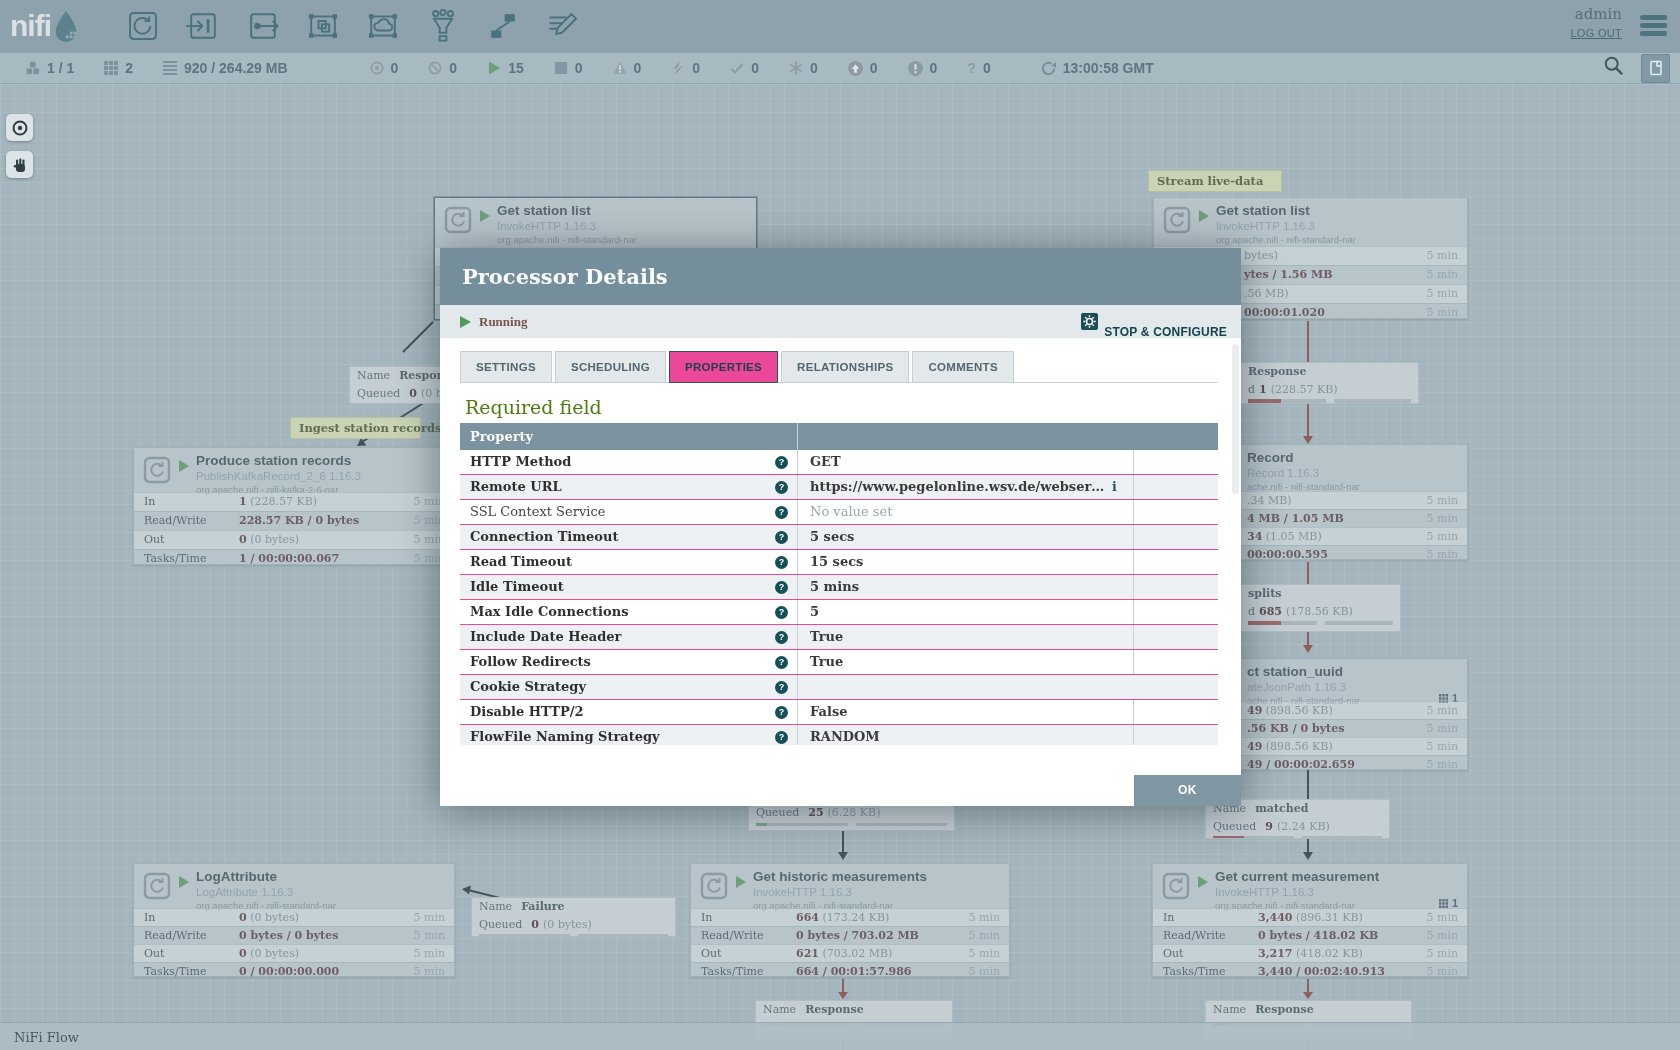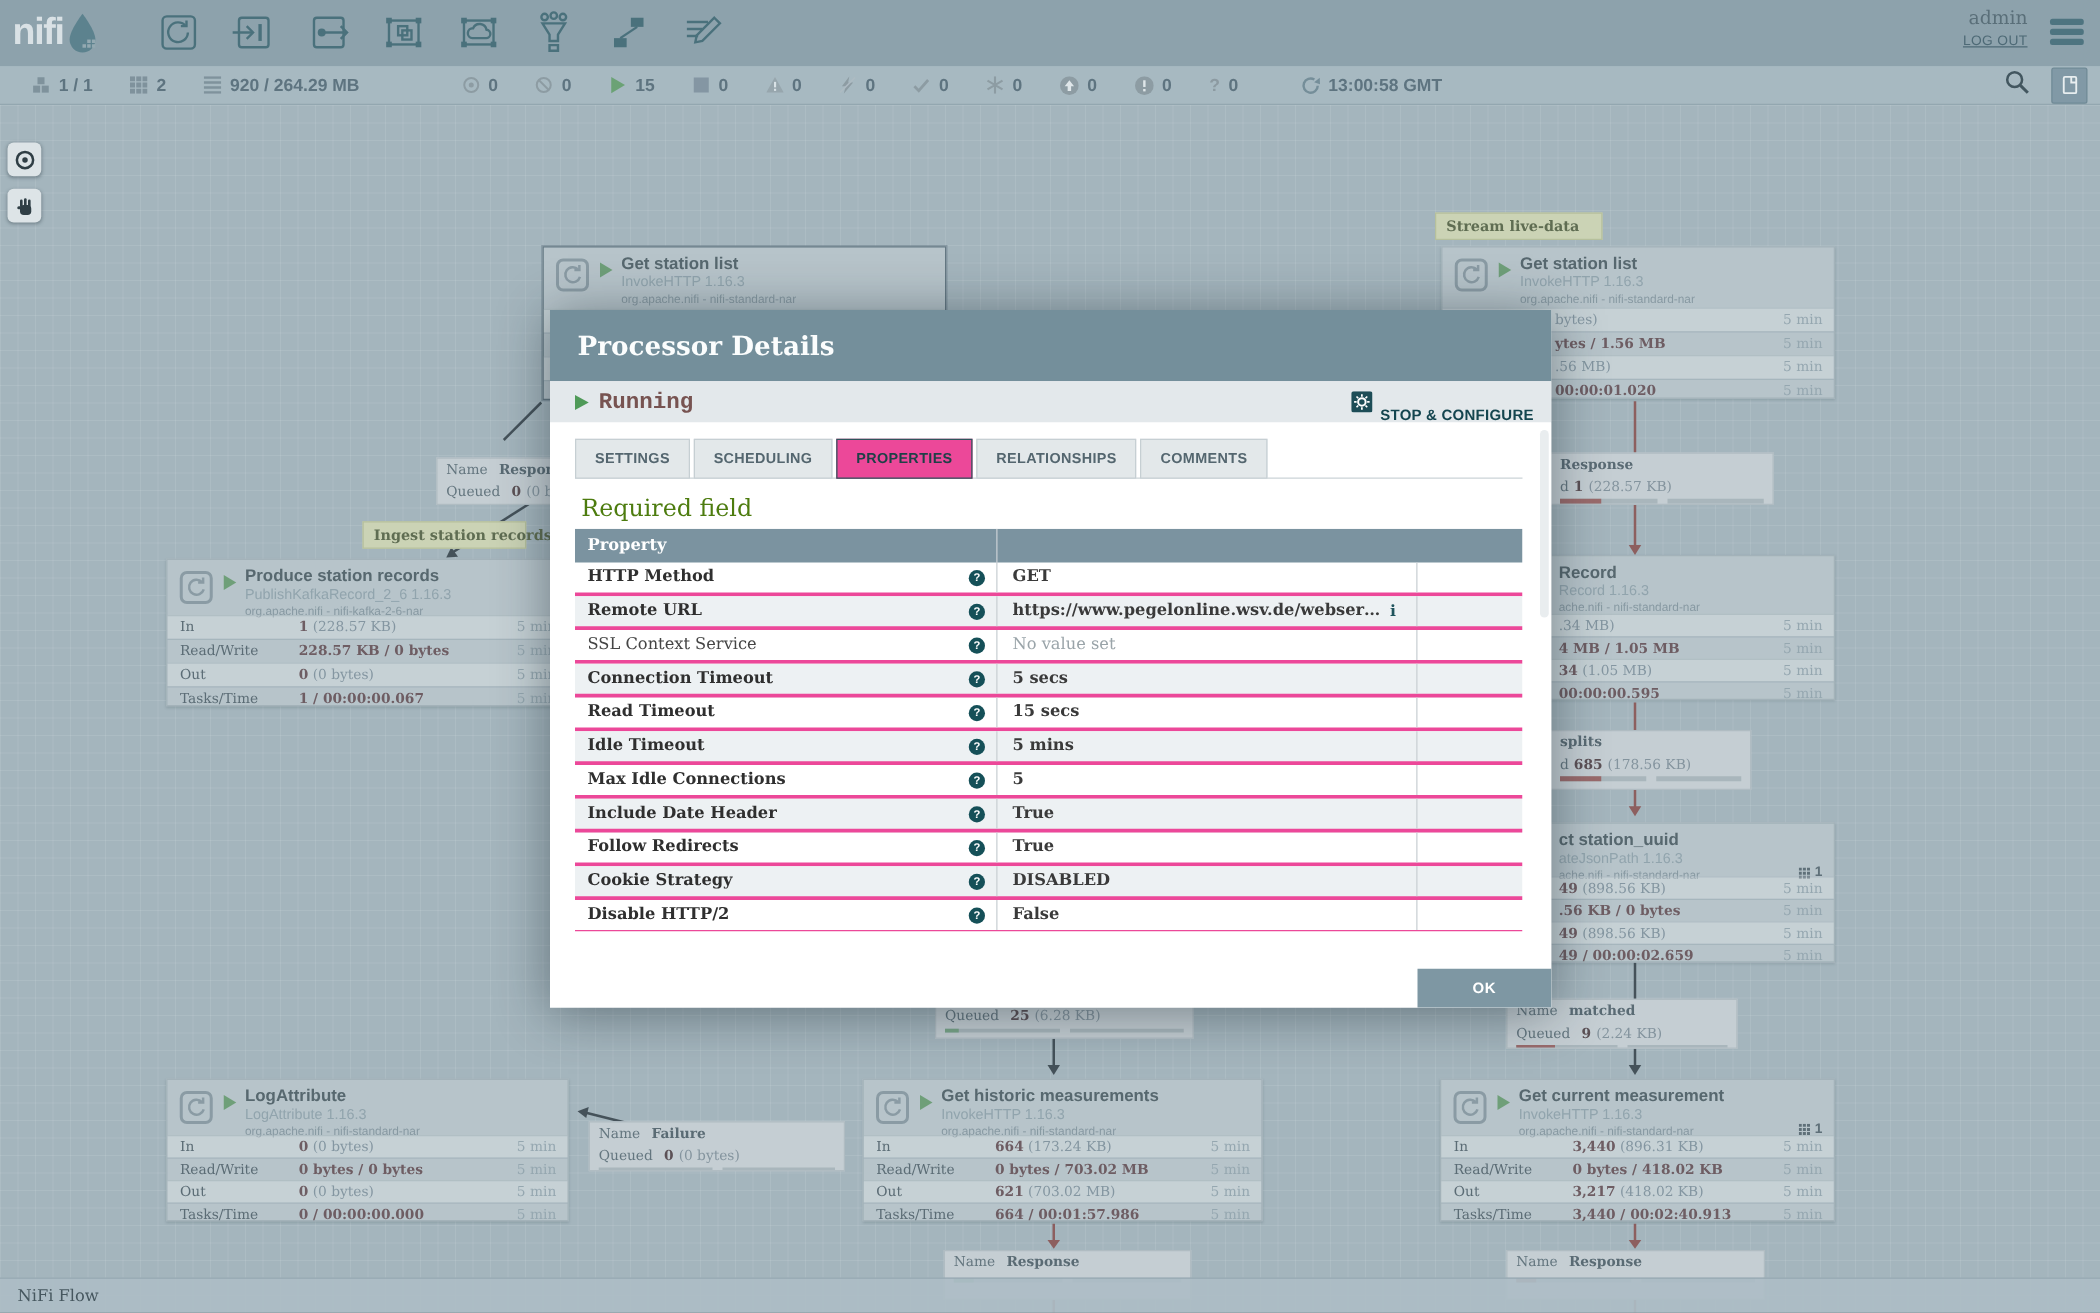--- a/index.html
+++ b/index.html
@@ -79,39 +79,39 @@
             display:flex;align-items:center;}
   #crumbbar span{font-family:"DejaVu Serif",serif;font-size:13px;color:#46575f;margin-left:14px;}
   
   #modal{position:absolute;left:440px;top:248px;width:801px;height:558px;background:#fff;z-index:10;
          box-shadow:0 4px 40px rgba(15,30,40,.45);}
   #m-head{height:57px;background:#748f9b;display:flex;align-items:center;}
   #m-head h2{margin:0 16px 0 22px;font-family:"DejaVu Serif",serif;font-size:21px;color:#fbfdfd;font-weight:bold;}
   #m-status{height:33px;background:#e3e8eb;display:flex;align-items:center;position:relative;}
   .runtri{width:0;height:0;border-left:11px solid #4f9a58;border-top:6.5px solid transparent;
           border-bottom:6.5px solid transparent;margin-left:20px;}
-  #m-status .rtext{font-family:Liberation Mono, monospace;font-weight:bold;font-size:18px;color:#775351;margin-left:8px;}
+  #m-status .rtext{font-family:Liberation Serif, serif;font-weight:bold;font-size:13px;color:#775351;margin-left:8px;}
   #m-action{position:absolute;right:14px;display:flex;align-items:center;gap:6px;cursor:pointer;}
   #m-action span{font-size:12px;font-weight:bold;color:#14454f;letter-spacing:.2px;margin-top:20px;}
   #m-body{position:relative;height:468px;background:#fff;}
   #m-scroll{position:absolute;right:2px;top:6px;width:7px;height:150px;background:#e9edef;border-radius:4px;}
   #tabs{position:absolute;left:20px;top:13px;display:flex;gap:3px;border-bottom:1px solid #ccd4d8;
         padding-bottom:0;width:758px;}
   .tab{height:30px;line-height:30px;padding:0 15px;background:#e3e8ea;border:1px solid #c6cfd3;
        font-size:11.5px;font-weight:bold;color:#54666f;letter-spacing:.3px;cursor:pointer;margin-bottom:-1px;}
   .tab.sel{background:#ec4899;border:1px solid #2f545c;color:#1f4047;}
   #reqnote{position:absolute;left:25px;top:58px;font-family:"DejaVu Serif",serif;font-size:19px;
            font-weight:normal;color:#4d7c0f;}
   #tablewrap{position:absolute;left:20px;top:85px;width:758px;height:322px;overflow:hidden;}
   .thead{display:flex;background:#7b93a0;height:27px;line-height:27px;color:#fff;
          font-family:"DejaVu Serif",serif;font-size:13px;font-weight:bold;}
   .c-prop{width:337px;box-sizing:border-box;padding-left:10px;position:relative;}
   .c-val{width:336px;box-sizing:border-box;padding-left:12px;border-left:1px solid #c9d0d4;position:relative;}
   .c-x{flex:1;border-left:1px solid #c9d0d4;}
-  .trow{display:flex;height:24px;line-height:24px;border-bottom:3px solid #ec4899;
+  .trow{display:flex;height:24px;line-height:24px;border-bottom:1px solid #ec4899;
         font-family:"DejaVu Serif",serif;font-size:13px;}
   .trow.alt{background:#edf1f3;}
   .trow .c-prop{font-weight:bold;color:#2f2f2f;}
   .trow.opt .c-prop{font-weight:normal;color:#454545;}
   .trow .c-val{font-weight:bold;color:#3a3a3a;white-space:nowrap;overflow:hidden;}
   .trow.muted .c-val{font-weight:normal;color:#9aa4a9;}
   .help{position:absolute;right:9px;top:5.5px;width:13px;height:13px;border-radius:50%;background:#155058;
         color:#fff;font-family:"Liberation Sans",sans-serif;font-size:9px;font-weight:bold;line-height:13px;
         text-align:center;cursor:pointer;}
   .vflex{display:flex;align-items:center;gap:7px;}
@@ -814,21 +814,20 @@
           <span class="c-val">True</span>
             <span class="c-x"></span>
         </div>
         <div class="trow">
           <span class="c-prop"><span>Follow Redirects</span><span class="help">?</span></span>
           <span class="c-val">True</span>
             <span class="c-x"></span>
         </div>
         <div class="trow alt">
           <span class="c-prop"><span>Cookie Strategy</span><span class="help">?</span></span>
-          <span class="c-val">DISABLED</span>
             <span class="c-x"></span>
         </div>
         <div class="trow">
           <span class="c-prop"><span>Disable HTTP/2</span><span class="help">?</span></span>
           <span class="c-val">False</span>
             <span class="c-x"></span>
         </div>
         <div class="trow alt">
           <span class="c-prop"><span>FlowFile Naming Strategy</span><span class="help">?</span></span>
           <span class="c-val">RANDOM</span>

